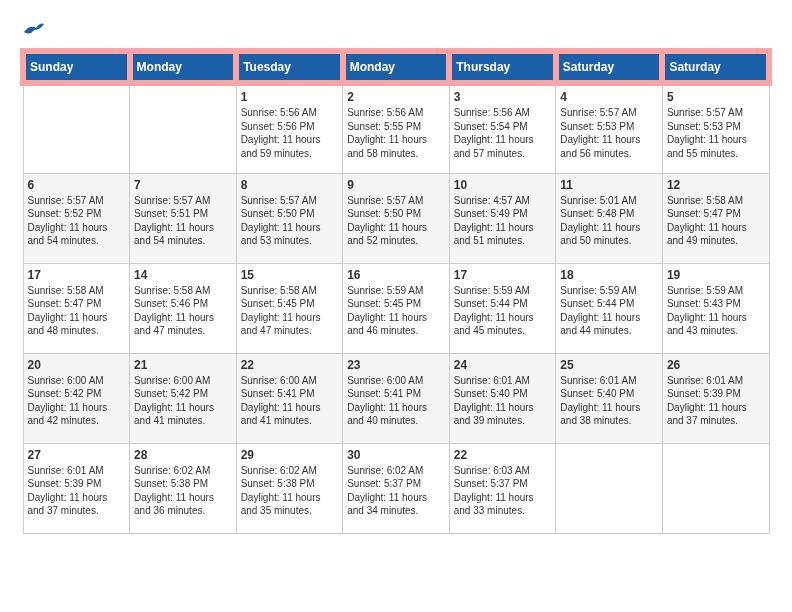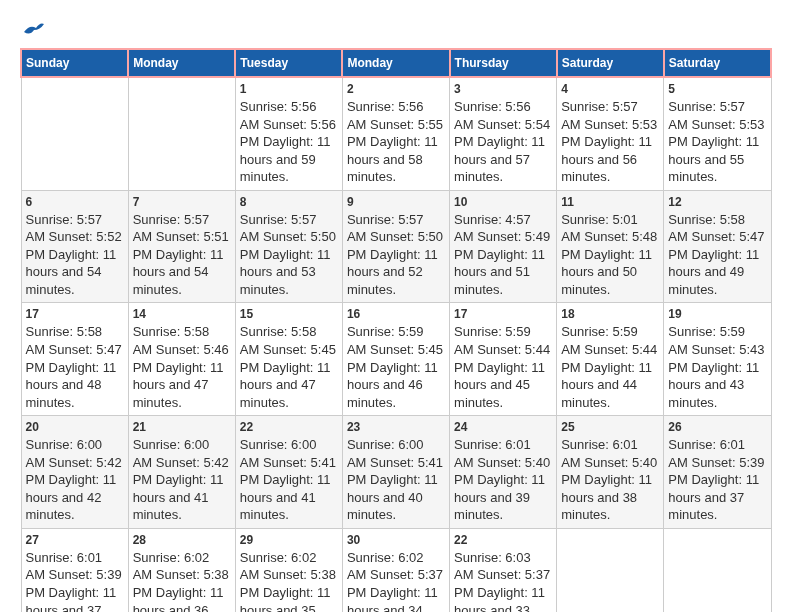--- a/index.html
+++ b/index.html
@@ -56,42 +56,42 @@
       width: 100%;
       border-collapse: collapse;
       border: 1px solid #ccc;
     }
     .calendar th {
       background: #1a5fa8;
       color: #fff;
       font-size: 12px;
       padding: 6px 4px;
       text-align: left;
-      border: 2px solid #fca5a5;
+      border: 6px solid #fca5a5;
     }
     .calendar td {
       vertical-align: top;
       border: 1px solid #ccc;
       padding: 4px;
       width: calc(100% / 7);
       height: 90px;
       font-size: 9.5px;
       color: #333;
       background: #fff;
     }
     .calendar tr:nth-child(even) td {
       background: #f5f5f5;
     }
     .day-num {
       font-size: 12px;
       font-weight: bold;
       margin-bottom: 2px;
     }
     .day-info {
-      font-size: 13px;
+      font-size: 10px;
       line-height: 1.35;
       color: #333;
     }
     .empty-cell {
       background: #f9f9f9;
     }
   </style>
 </head>
 <body>
 

